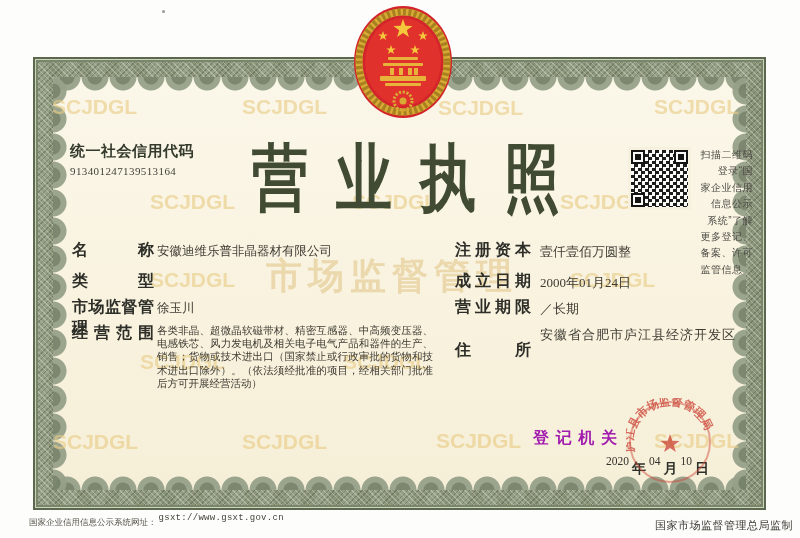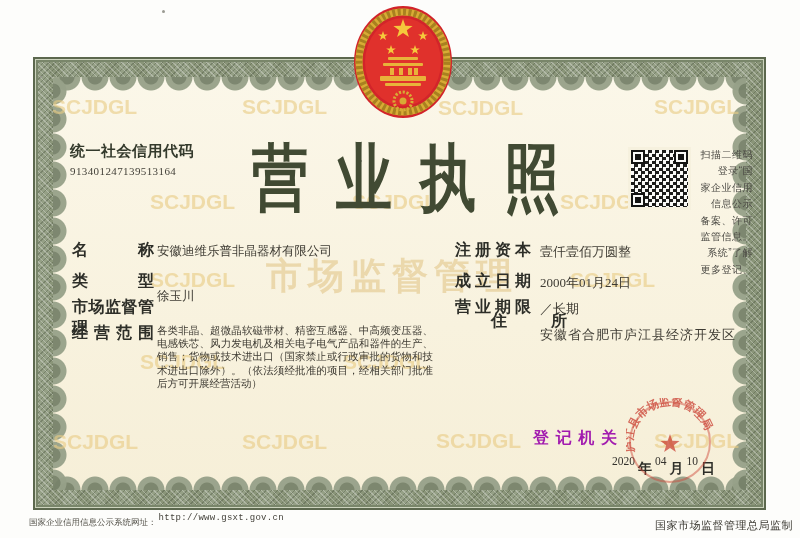--- a/index.html
+++ b/index.html
@@ -80,21 +80,21 @@
   .flabel-r{left:455px;width:76px;}
   .fvalue{position:absolute;z-index:4;font-family:"Liberation Serif","DejaVu Serif",serif;
       color:#3e3b33;white-space:nowrap;}
   .fvalue-l{left:157px;font-size:12.5px;}
   .fvalue-r{left:540px;font-size:13px;font-family:Liberation Serif, serif;}
   .scope{white-space:normal;width:276px;font-size:10.5px;line-height:13.2px;text-align:justify;}
 
   
   .reg-label{position:absolute;left:533px;top:428px;width:84px;z-index:4;
       font-size:16px;font-weight:bold;color:#a21caf;text-align:justify;text-align-last:justify;}
-  .reg-date{position:absolute;left:606px;top:451px;z-index:4;white-space:nowrap;margin-left:6px;}
+  .reg-date{position:absolute;left:606px;top:451px;z-index:4;white-space:nowrap;}
   .d-num{font-family:"Liberation Serif","DejaVu Serif",serif;font-size:11.5px;color:#33312c;}
   .d-unit{display:inline-block;position:relative;top:8px;font-size:14px;font-weight:bold;
       color:#2d2e28;margin:0 3px;}
   .seal{position:absolute;left:626px;top:398px;z-index:7;opacity:.85;}
 
   
   .footer-left{position:absolute;left:29px;top:517px;z-index:4;font-size:8.5px;color:#55534b;white-space:nowrap;}
   .footer-url{display:inline-block;position:relative;top:-5px;margin-left:2px;
       font-family:"Liberation Mono","DejaVu Sans Mono",monospace;font-size:9px;color:#45433c;letter-spacing:0.3px;}
   .footer-right{position:absolute;left:655px;top:518px;z-index:4;font-size:11px;color:#3c3a33;letter-spacing:0.5px;white-space:nowrap;}
@@ -174,61 +174,61 @@
   <div class="title">营业执照</div>
 
   <div class="qr">
     <div class="finder f-tl"></div>
     <div class="finder f-tr"></div>
     <div class="finder f-bl"></div>
   </div>
   <div class="qr-caption">
     <div>扫描二维码登录“国</div>
     <div>家企业信用信息公示</div>
+    <div>系统”了解更多登记、</div>
     <div>备案、许可监管信息。</div>
-    <div>系统”了解更多登记、</div>
   </div>
 
   <div class="flabel flabel-l" style="top:240px;">名称</div>
   <div class="fvalue fvalue-l" style="top:243px;">安徽迪维乐普非晶器材有限公司</div>
 
   <div class="flabel flabel-l" style="top:271px;">类型</div>
 
   <div class="flabel flabel-l" style="top:297px;">市场监督管理</div>
-  <div class="fvalue fvalue-l" style="top:288px;">徐玉川</div>
+  <div class="fvalue fvalue-l" style="top:300px;">徐玉川</div>
 
   <div class="flabel flabel-l" style="top:323px;">经营范围</div>
   <div class="fvalue fvalue-l scope" style="top:324px;">各类非晶、超微晶软磁带材、精密互感器、中高频变压器、电感铁芯、风力发电机及相关电子电气产品和器件的生产、销售；货物或技术进出口（国家禁止或行政审批的货物和技术进出口除外）。（依法须经批准的项目，经相关部门批准后方可开展经营活动）</div>
 
   <div class="flabel flabel-r" style="top:240px;">注册资本</div>
   <div class="fvalue fvalue-r" style="top:243px;">壹仟壹佰万圆整</div>
 
   <div class="flabel flabel-r" style="top:271px;">成立日期</div>
   <div class="fvalue fvalue-r" style="top:274px;">2000年01月24日</div>
 
   <div class="flabel flabel-r" style="top:297px;">营业期限</div>
   <div class="fvalue fvalue-r" style="top:300px;">／长期</div>
 
-  <div class="flabel flabel-r" style="top:311px;margin-left:36px;">住所</div>
+  <div class="flabel flabel-r" style="top:340px;">住所</div>
   <div class="fvalue fvalue-r" style="top:326px;letter-spacing:1px;">安徽省合肥市庐江县经济开发区</div>
 
   <div class="reg-label">登记机关</div>
   <div class="reg-date">
     <span class="d-num">2020</span><span class="d-unit">年</span><span class="d-num">04</span><span class="d-unit">月</span><span class="d-num">10</span><span class="d-unit">日</span>
   </div>
 
   <svg class="seal" width="88" height="88" viewBox="0 0 88 88">
     <defs>
       <path id="sealArc" d="M9,56 A37,37 0 1,1 79,56" fill="none"></path>
     </defs>
     <circle cx="44" cy="44" r="40" fill="none" stroke="rgba(205,70,55,0.55)" stroke-width="2"></circle>
     <text font-size="11.5" fill="rgba(200,55,42,0.85)" font-weight="bold" font-family="Liberation Sans, DejaVu Sans, sans-serif">
       <textPath href="#sealArc" startOffset="2">庐江县市场监督管理局</textPath>
     </text>
     <polygon points="44,36 46.35,42.76 53.51,42.91 47.8,47.24 49.88,54.09 44,50 38.12,54.09 40.2,47.24 34.49,42.91 41.65,42.76" fill="rgba(200,55,42,0.82)"></polygon>
   </svg>
 
   <div class="footer-left">
-    <span>国家企业信用信息公示系统网址：</span><span class="footer-url">http://www.gsxt.gov.cn</span>
+    <span>国家企业信用信息公示系统网址：</span><span class="footer-url">gsxt://www.gsxt.gov.cn</span>
   </div>
   <div class="footer-right">国家市场监督管理总局监制</div>
 
 </div>
 
 </body></html>

